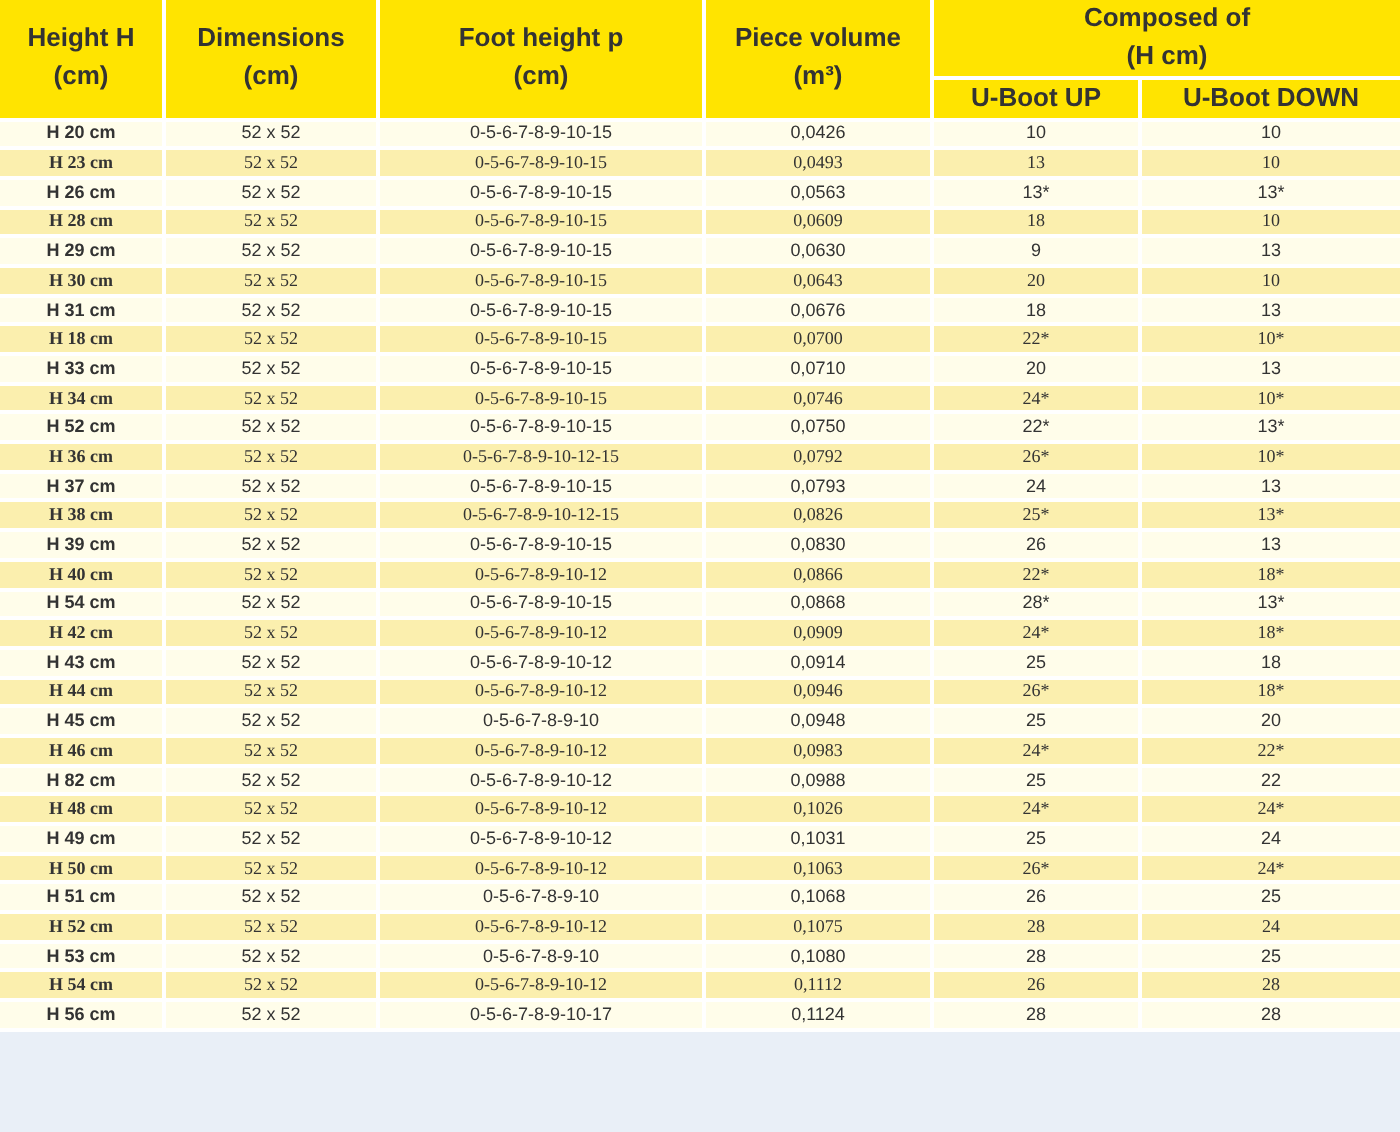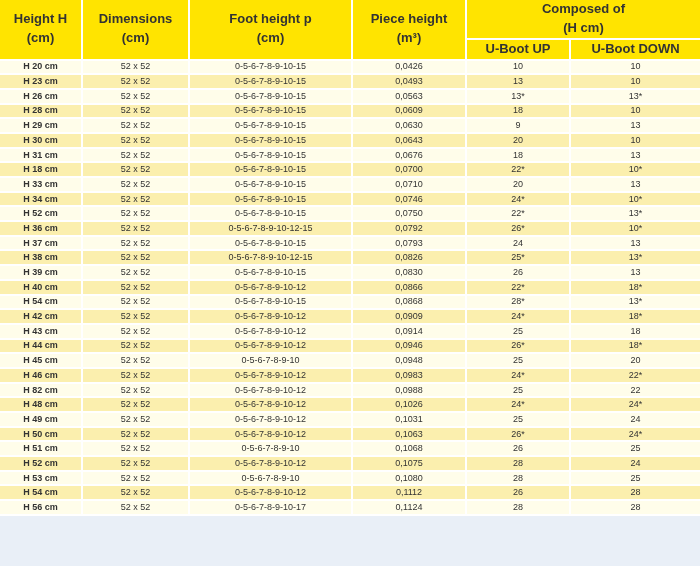--- a/index.html
+++ b/index.html
@@ -36,21 +36,21 @@
   .spec .no-r { border-right: none; }
   thead tr.hrow-1 { height: 26px; }
   thead tr.hrow-2 { height: 18px; }
   tbody td {
     height: 14.7px;
     font-size: 9px;
     line-height: 1;
     color: var(--text, #333333);
   }
   tbody tr { background: var(--row-even, #fffdea); }
-  tbody tr.odd { background: var(--row-odd, #fbefae); }
+  tbody tr.odd { background: var(--row-odd, #fbefae); font-family: Liberation Serif, serif; }
   tbody td.col-height { font-weight: bold; }
 </style>
 </head>
 <body>
 
 <div class="screen">
   <table class="spec">
     <colgroup>
       <col style="width:83px">
       <col style="width:107px">
@@ -67,21 +67,21 @@
         </th>
         <th rowspan="2">
           <div>Dimensions</div>
           <div>(cm)</div>
         </th>
         <th rowspan="2">
           <div>Foot height p</div>
           <div>(cm)</div>
         </th>
         <th rowspan="2">
-          <div>Piece height</div>
+          <div>Piece volume</div>
           <div>(m³)</div>
         </th>
         <th colspan="2" class="no-r">
           <div>Composed of</div>
           <div>(H cm)</div>
         </th>
       </tr>
       <tr class="hrow-2">
         <th>U-Boot UP</th>
         <th class="no-r">U-Boot DOWN</th>

